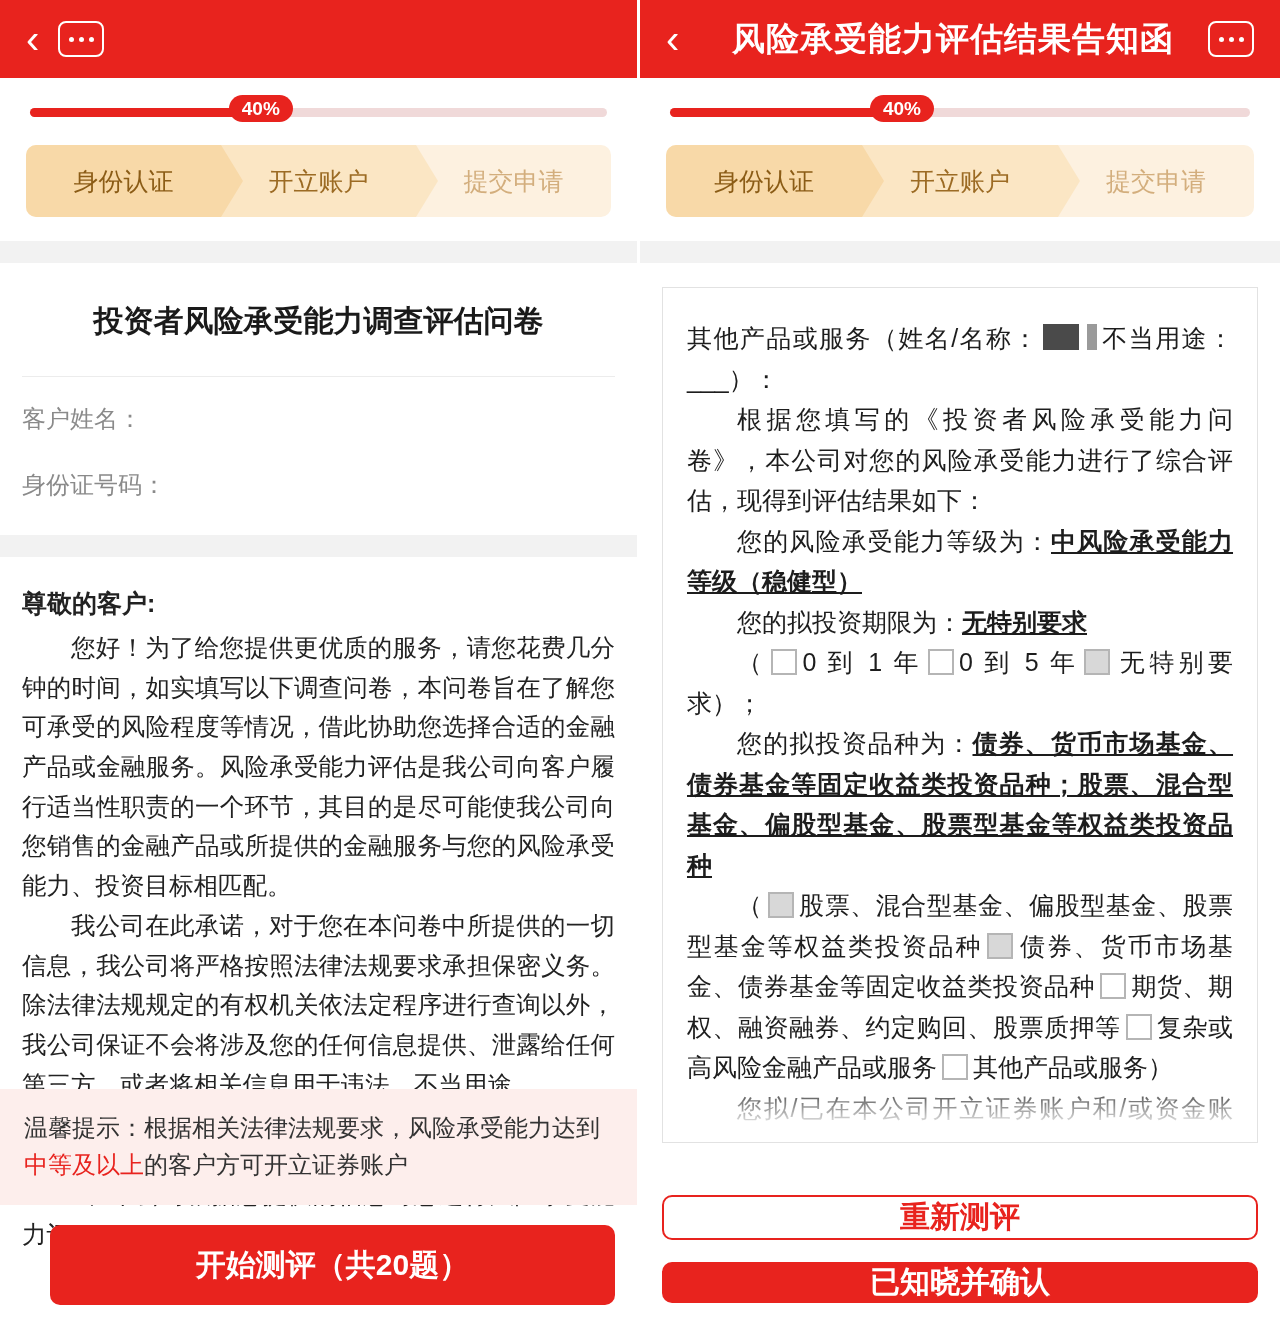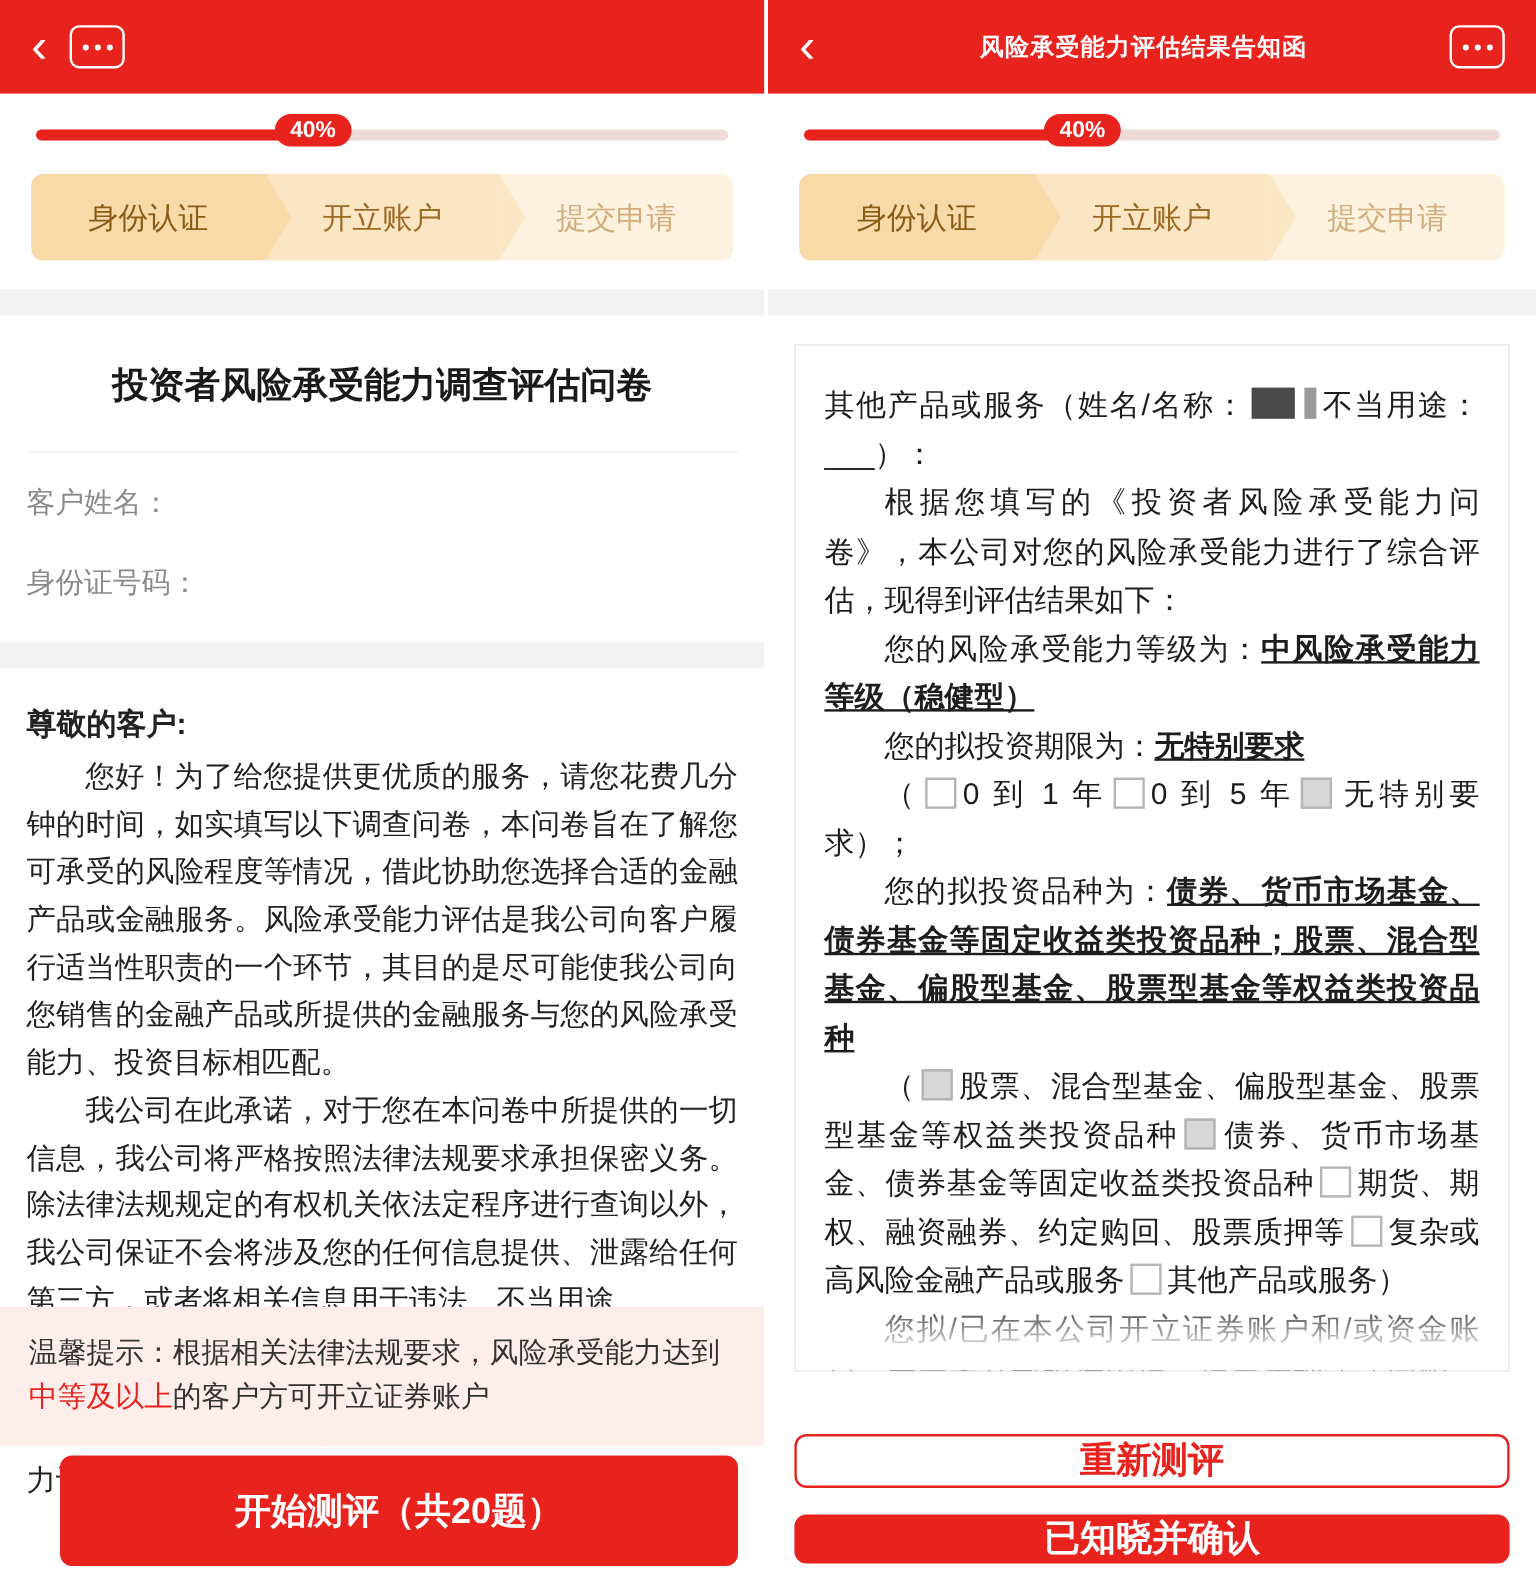--- a/index.html
+++ b/index.html
@@ -20,21 +20,21 @@
     position: relative;
   }
   .back-icon {
     font-size: 40px; line-height: 1; font-weight: 300;
     width: 32px; text-align: left; cursor: pointer;
   }
   .header-title {
     flex: 1; text-align: center; font-size: 31px; font-weight: 600;
     letter-spacing: 1px; white-space: nowrap;
   }
-  .header-title.small { font-size: 20px; }
+  .header-title.small { font-size: 33px; }
   .more-box {
     width: 46px; height: 36px; border: 2.5px solid #fff; border-radius: 8px;
     display: flex; align-items: center; justify-content: center;
     cursor: pointer; flex: 0 0 auto;
   }
   .more-box span { display: block; width: 5px; height: 5px; border-radius: 50%; background: #fff; margin: 0 2.5px; }
 
   
   .progress-wrap { padding: 30px 30px 6px 30px; background: #fff; }
   .progress-track {
@@ -89,21 +89,21 @@
   .body-text p.indent { text-indent: 2em; }
 
   .tip-bar {
     position: absolute; left: 0; right: 0; bottom: 122px;
     background: #fdeeec; padding: 20px 22px 22px 24px;
     font-size: 24px; line-height: 1.55; color: #333;
   }
   .tip-bar .hl { color: #e8231e; }
   .primary-btn {
     position: absolute; left: 22px; right: 22px; bottom: 22px;
-    height: 92px; background: #e8231e; color: #fff; border: none;
+    height: 80px; background: #e8231e; color: #fff; border: none;
     border-radius: 10px; font-size: 30px; font-weight: 700;
     font-family: inherit; cursor: pointer; margin-left: 28px;
   }
 
   
   .letter-card {
     margin: 24px 22px 0 22px; border: 1px solid #e2e2e2;
     padding: 30px 24px 10px 24px; height: 856px; overflow: hidden;
     position: relative; background: #fff;
   }

